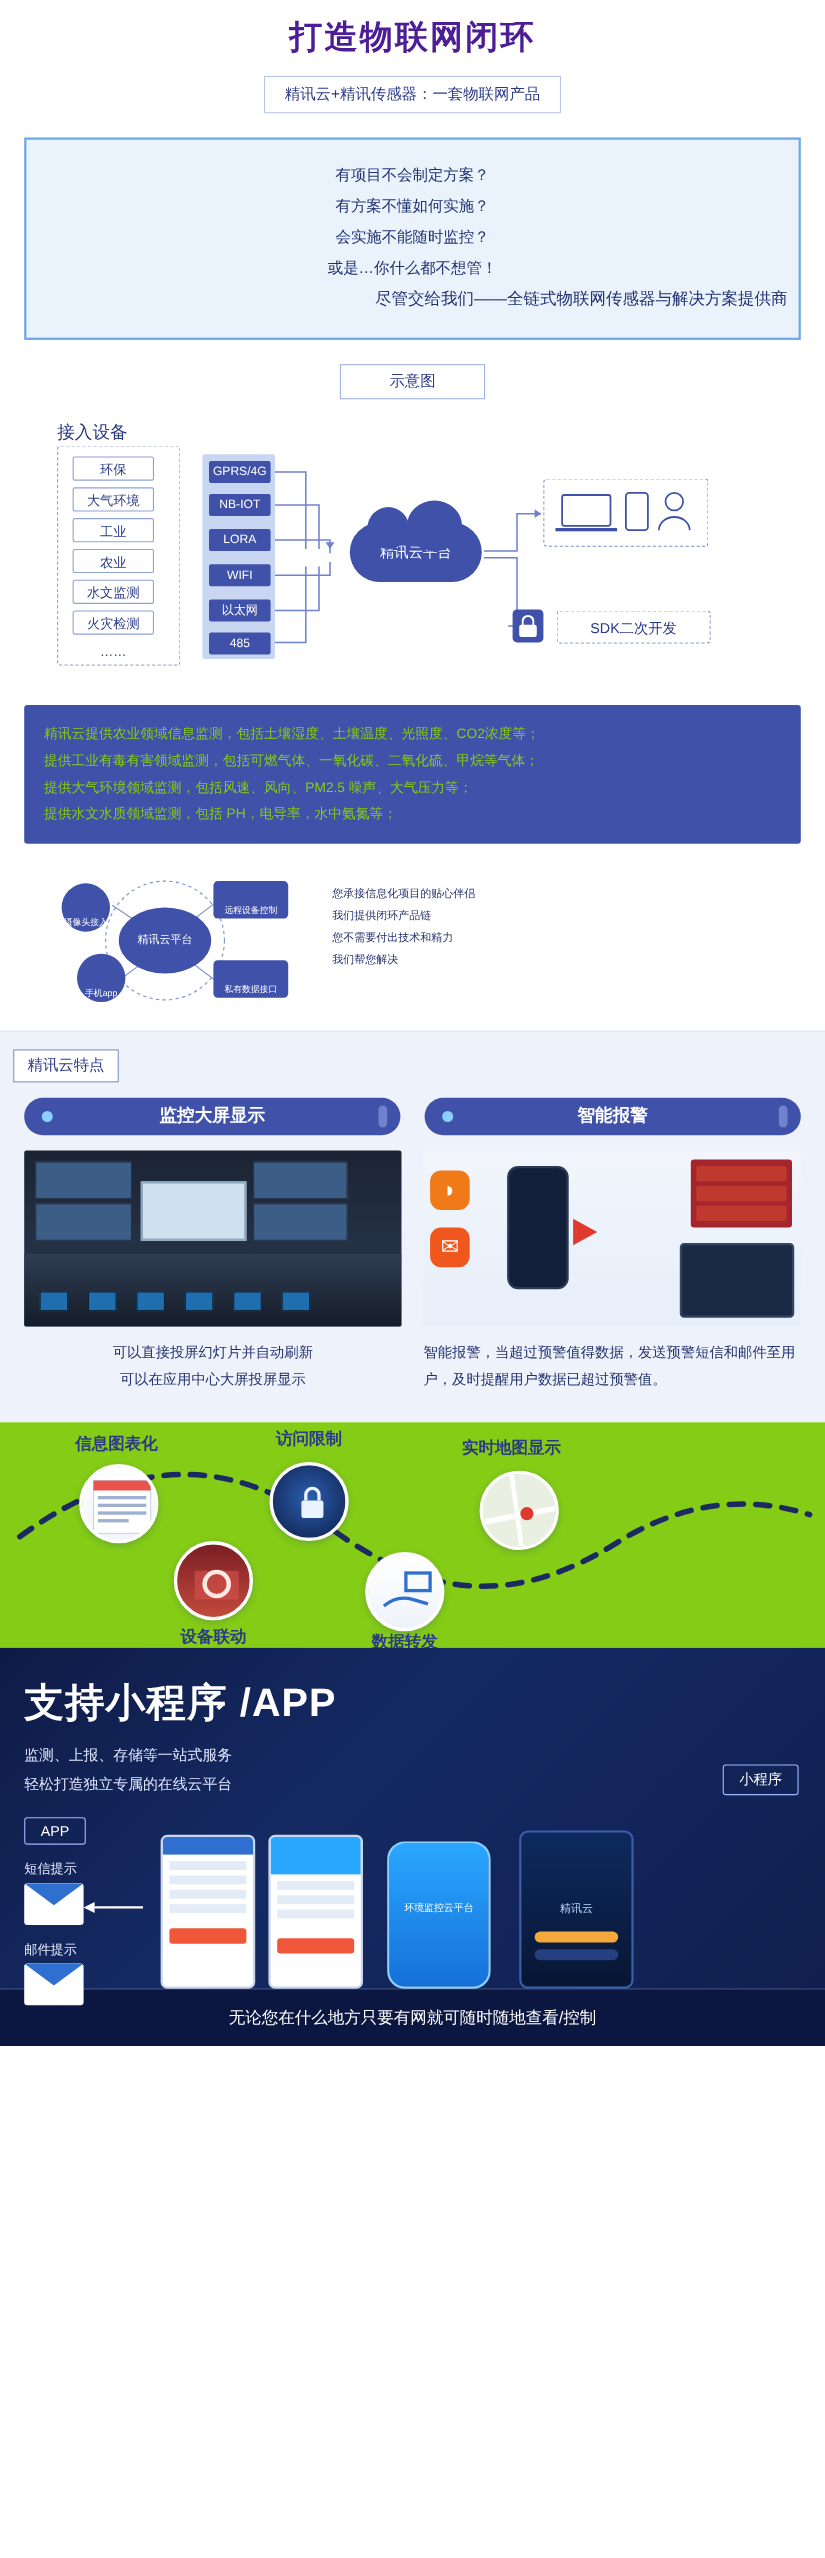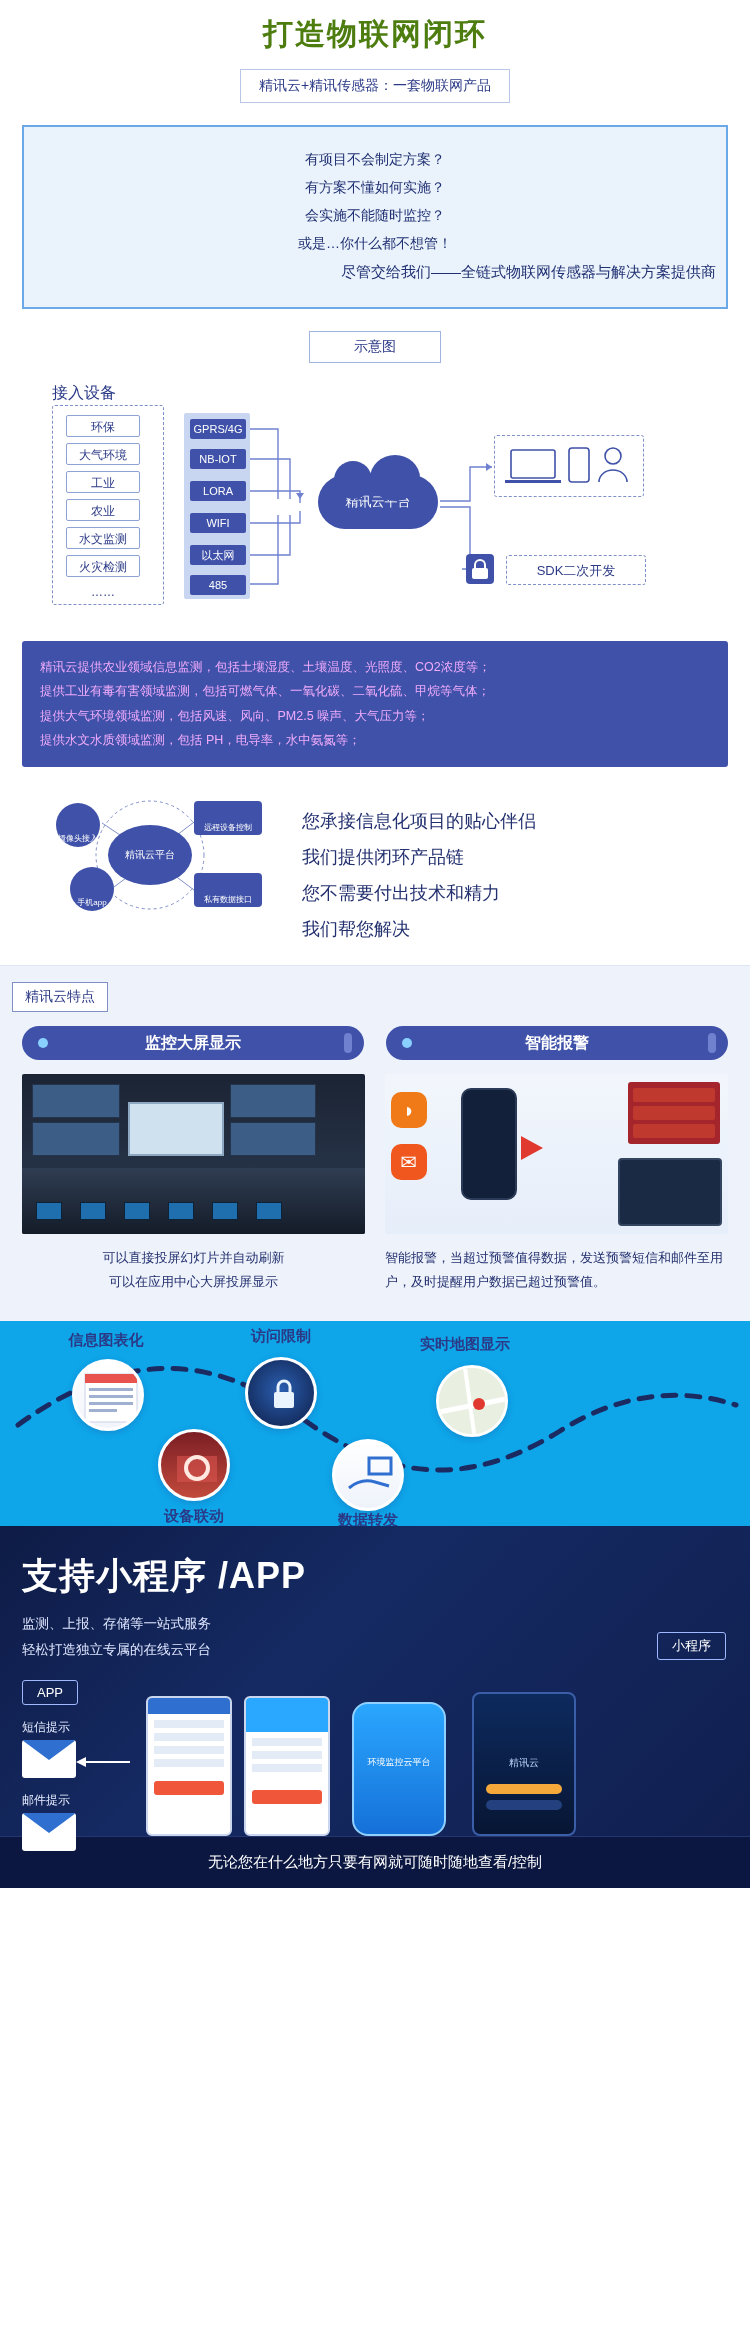--- a/index.html
+++ b/index.html
@@ -7,21 +7,21 @@
     width: 750px;
     font-family: "Liberation Sans", "DejaVu Sans", sans-serif;
     background: #ffffff;
     color: #1f2a6b;
   }
   .page { width: 750px; position: relative; overflow: hidden; }
 
   
   .hero { padding: 14px 0 6px; text-align: center; }
   .hero-title {
-    font-size: 30px; font-weight: bold; color: #4d7c0f; letter-spacing: 2px;
+    font-size: 30px; font-weight: bold; color: #4c1d95; letter-spacing: 2px;
   }
   .hero-sub {
     display: inline-block; margin: 14px auto 0; padding: 7px 18px;
     border: 1px solid #b9c6e8; color: #2b3a86; font-size: 14px;
     background: #fff;
   }
 
   
   .qbox {
     margin: 16px 22px 0; border: 2px solid #6aa8e8; background: #eaf3fc;
@@ -89,28 +89,28 @@
     border: 2px solid #fff; border-bottom: none; border-radius: 6px 6px 0 0;
   }
   .lock .body {
     position: absolute; left: 6px; top: 14px; width: 16px; height: 11px;
     background: #fff; border-radius: 2px;
   }
   .svg-wires { position: absolute; left: 0; top: 0; }
 
   
   .blue-strip {
-    margin: 12px 22px 0; background: #3f51a8; color: #f0abfc; border-radius: 3px;
+    margin: 12px 22px 0; background: #3f51a8; color: #84cc16; border-radius: 3px;
     padding: 14px 18px; font-size: 12.5px; line-height: 1.95;
   }
 
   
   .mid { display: flex; margin-top: 22px; padding: 0 22px; }
   .mid-left { width: 280px; position: relative; height: 130px; }
-  .mid-right { flex: 1; padding-top: 14px; font-size: 18px; line-height: 2.0; color: #23306f; }
+  .mid-right { flex: 1; padding-top: 14px; font-size: 10px; line-height: 2.0; color: #23306f; }
   .hub {
     position: absolute; left: 86px; top: 36px; width: 84px; height: 60px;
     background: #3f51a8; border-radius: 50%; color: #fff; font-size: 10px;
     text-align: center; line-height: 60px;
   }
   .node {
     position: absolute; width: 68px; height: 34px; background: #3f51a8;
     border-radius: 4px; color: #fff; font-size: 8px; text-align: center;
   }
   .node span { display: block; padding-top: 21px; }
@@ -189,21 +189,21 @@
     position: absolute; right: 6px; bottom: 8px; width: 104px; height: 68px;
     background: #1b2a44; border: 2px solid #33445f; border-radius: 4px;
   }
   .arrow-red {
     position: absolute; left: 136px; top: 62px; width: 0; height: 0;
     border-top: 12px solid transparent; border-bottom: 12px solid transparent;
     border-left: 22px solid #e03a30;
   }
 
   
-  .wave-sec { position: relative; height: 205px; background: #0ea5e9; }
+  .wave-sec { position: relative; height: 205px; background: #84cc16; }
   .wave-label {
     position: absolute; font-size: 15px; font-weight: bold; color: #2b3a86; text-align: center;
   }
   .circ {
     position: absolute; width: 72px; height: 72px; border-radius: 50%;
     border: 3px solid #ffffff; box-shadow: 0 2px 6px rgba(40,60,140,.25);
     overflow: hidden;
   }
   .thumb-chart { background: linear-gradient(#ffffff,#f2f4fb); }
   .thumb-lock  { background: radial-gradient(circle at 50% 45%, #2b5fb0, #0d1d47); }

